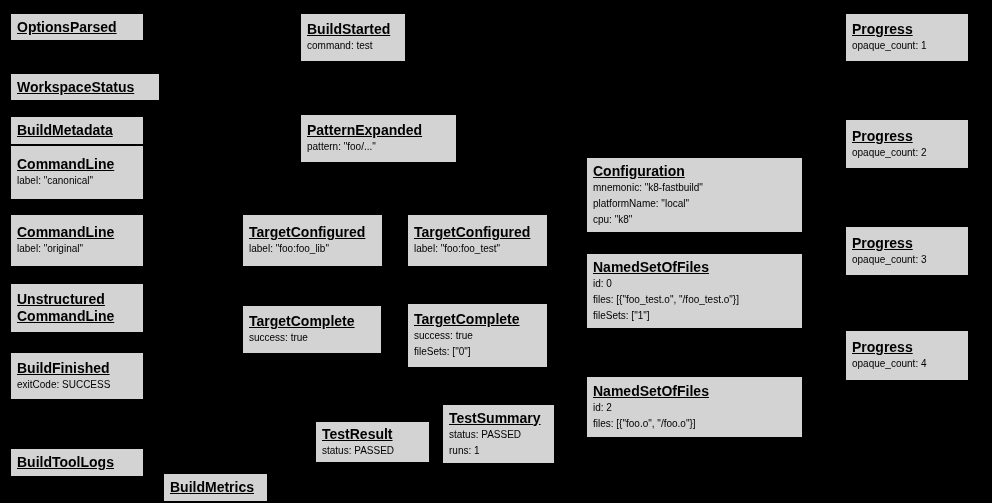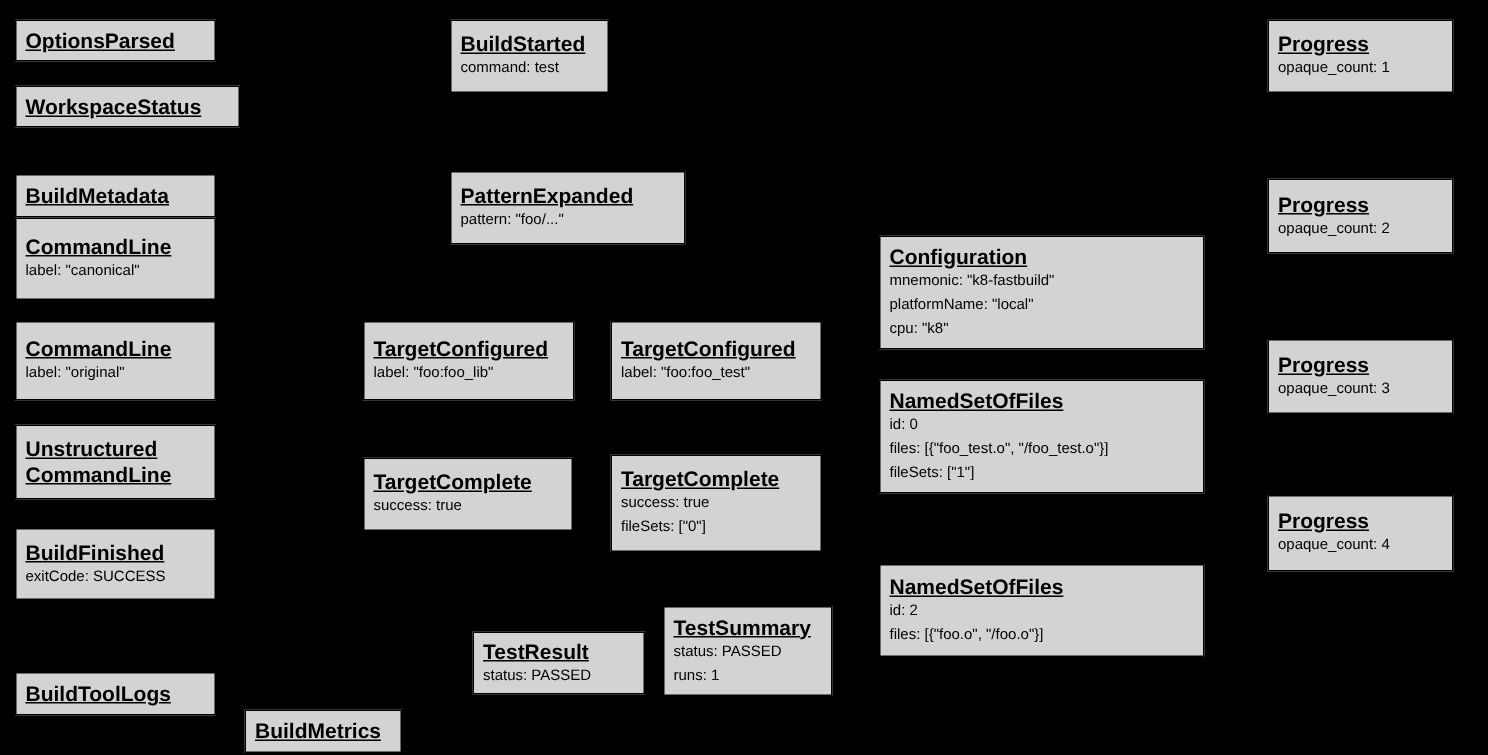--- a/index.html
+++ b/index.html
@@ -44,21 +44,21 @@
 </style>
 </head>
 <body>
 
 <div class="canvas">
 
   <div class="node" style="left:10px;top:13px;width:134px;height:28px">
     <div class="node-title">OptionsParsed</div>
   </div>
 
-  <div class="node" style="left:10px;top:57px;width:150px;height:28px">
+  <div class="node" style="left:10px;top:73px;width:150px;height:28px">
     <div class="node-title">WorkspaceStatus</div>
   </div>
 
   <div class="node" style="left:10px;top:116px;width:134px;height:29px">
     <div class="node-title">BuildMetadata</div>
   </div>
 
   <div class="node" style="left:10px;top:145px;width:134px;height:55px">
     <div class="node-title">CommandLine</div>
     <div class="node-line">label: "canonical"</div>

